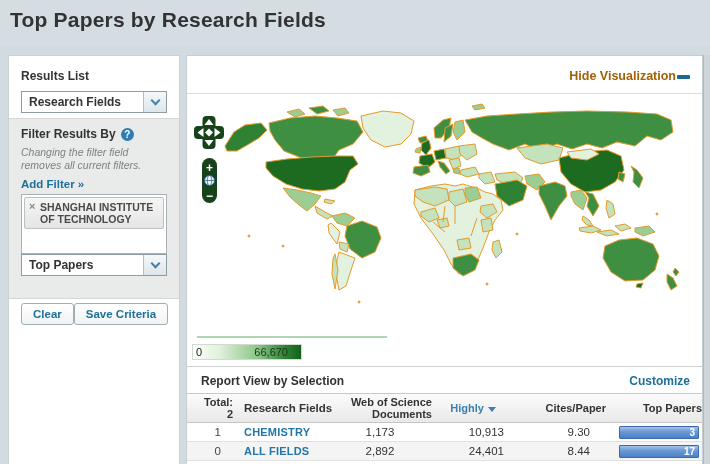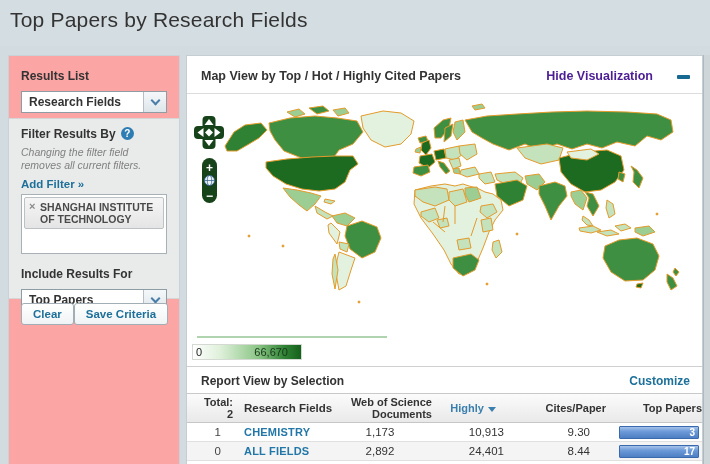--- a/index.html
+++ b/index.html
@@ -5,37 +5,37 @@
   * { margin:0; padding:0; box-sizing:border-box; }
   html,body { width:710px; height:464px; }
   body {
     position:relative;
     background:#d2dbdf;
     font-family:"Liberation Sans", sans-serif;
     overflow:hidden;
   }
   
   .title-bar { position:absolute; left:0; top:0; width:710px; height:46px; background:#d4dde1; }
-  .page-title { position:absolute; left:10px; top:8px; font-size:21px; font-weight:normal; color:#333; letter-spacing:.2px; }
+  .page-title { position:absolute; left:10px; top:8px; font-size:21px; font-weight:bold; color:#333; letter-spacing:.2px; }
 
   
   .sidebar { position:absolute; left:8px; top:55px; width:172px; height:409px;
-    background:#fca5a5; border:1px solid #c9d2d7; border-bottom:none; }
+    background:#ffffff; border:1px solid #c9d2d7; border-bottom:none; }
   .side-label { display:block; font-size:12px; font-weight:bold; color:#333; margin-bottom:8px; }
   .results-section { padding:13px 12px 0 12px; }
   .dropdown { height:22px; border:1px solid #8e9ca4; background:#fff; display:flex;
     align-items:center; justify-content:space-between; font-size:12px; font-weight:bold; color:#333; cursor:pointer; }
   .dd-text { padding-left:7px; white-space:nowrap; }
   .dd-btn { width:23px; height:100%; border-left:1px solid #b5bfc5;
     background:linear-gradient(#f5f8fa,#dde6ea); display:flex; align-items:center; justify-content:center; }
   .chevron { width:7px; height:7px; border-right:2px solid #4a7da8; border-bottom:2px solid #4a7da8;
     transform:rotate(45deg); margin-top:-3px; }
   .side-gray { position:absolute; left:0; top:62px; width:170px; height:181px;
     background:#e9eaea; border-top:1px solid #d6d6d6; border-bottom:1px solid #d6d6d6; padding:8px 12px 0 12px; }
-  .filter-head { display:flex; align-items:flex-start; }
+  .filter-head { display:flex; align-items:center; }
   .filter-head .side-label { margin-bottom:0; }
   .q-icon { display:inline-block; width:13px; height:13px; border-radius:50%; background:#2d7cb3;
     color:#fff; font-size:10px; font-weight:bold; text-align:center; line-height:13px; margin-left:5px; cursor:pointer; }
   .filter-note { font-size:10.5px; font-style:italic; color:#808080; line-height:12.5px; margin:5px 0 3px 0; }
   .add-filter { display:inline-block; font-size:11.5px; font-weight:bold; color:#1d7099;
     margin-bottom:4px; text-decoration:none; cursor:pointer; }
   .filter-box { background:#fff; border:1px solid #a8b1b6; height:60px; padding:2px; overflow:hidden; }
   .filter-tag { position:relative; background:linear-gradient(#f5f5f5,#e5e5e5); border:1px solid #bcc1c4;
     border-radius:2px; padding:3px 4px 3px 15px; font-size:10.5px; font-weight:bold; color:#4a4a4a; line-height:12px; }
   .tag-x { position:absolute; left:4px; top:2px; color:#8a8a8a; font-size:11px; cursor:pointer; }
@@ -45,22 +45,22 @@
     color:#1d7099; font-weight:bold; font-size:11.5px; padding:4px 11px; font-family:inherit; cursor:pointer; }
 
   
   .main { position:absolute; left:186px; top:55px; width:517px; height:409px;
     background:#fff; border:1px solid #c5ced3; border-bottom:none; }
   .right-strip { position:absolute; right:0; top:55px; width:7px; height:409px;
     background:#cfd6da; border-left:1px solid #aeb8bd; }
 
   .map-header { position:relative; height:38px; border-bottom:1px solid #dcdcdc; }
   .map-title { position:absolute; left:14px; top:13px; font-size:12.5px; font-weight:bold; color:#333; }
-  .hide-viz { position:absolute; right:12px; top:13px; display:flex; align-items:center; gap:24px;
-    font-size:12.5px; font-weight:bold; color:#4c1d95; cursor:pointer; }
+  .hide-viz { position:absolute; right:12px; top:13px; display:flex; align-items:center; gap:1px;
+    font-size:12.5px; font-weight:bold; color:#a16207; cursor:pointer; }
   .minus-icon { width:13px; height:4px; background:#166a92; border-radius:1px; margin-top:1px; }
 
   .map-area { position:relative; height:272px; background:#fff; overflow:hidden; }
   .worldmap { position:absolute; left:0; top:0; }
   .antarctica { position:absolute; left:10px; top:242px; width:190px; height:2px; background:#7ab87a; opacity:.6; }
   .legend { position:absolute; left:5px; top:250px; width:110px; height:16px;
     background:linear-gradient(90deg,#ffffff,#dff0da 25%,#8cc687 60%,#2f8234 85%,#15611b);
     border:1px solid #d4dad3; }
   .legend-min { position:absolute; left:3px; top:1px; font-size:11px; color:#222; }
   .legend-max { position:absolute; right:13px; top:1px; font-size:11px; color:#17381a; }
@@ -114,39 +114,37 @@
       <span class="q-icon">?</span>
     </div>
     <div class="filter-note">Changing the filter field removes all current filters.</div>
     <a class="add-filter">Add Filter »</a>
     <div class="filter-box">
       <div class="filter-tag">
         <span class="tag-x">×</span>
         <span>SHANGHAI INSTITUTE OF TECHNOLOGY</span>
       </div>
     </div>
-    <span class="side-label include-label">Include Results For</span>
     <div class="dropdown">
       <span class="dd-text">Top Papers</span>
       <span class="dd-btn">
           <span class="chevron"></span>
         </span>
     </div>
   </div>
 
   <div class="side-buttons">
     <button class="side-btn">Clear</button>
     <button class="side-btn">Save Criteria</button>
   </div>
 </div>
 
 <div class="main">
 
   <div class="map-header">
-    <span class="map-title">Map View by Top / Hot / Highly Cited Papers</span>
     <span class="hide-viz">
       <span>Hide Visualization</span>
       <span class="minus-icon"></span>
     </span>
   </div>
 
   <div class="map-area">
     <svg class="worldmap" width="517" height="272" viewBox="0 0 517 272" xmlns="http://www.w3.org/2000/svg" stroke="#E39B2B" stroke-width="1" stroke-linejoin="round">
 
       <path fill="#2F8133" d="M38,52 L47,38 58,31 74,29 80,36 72,44 62,50 50,57 40,57 Z"></path>

